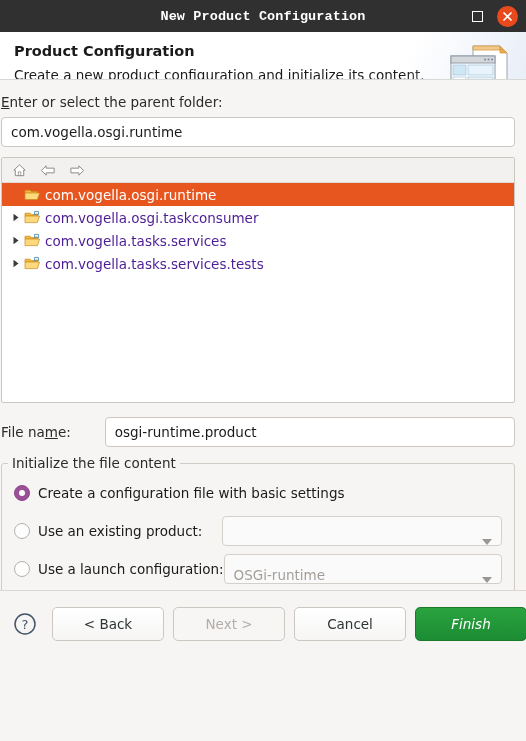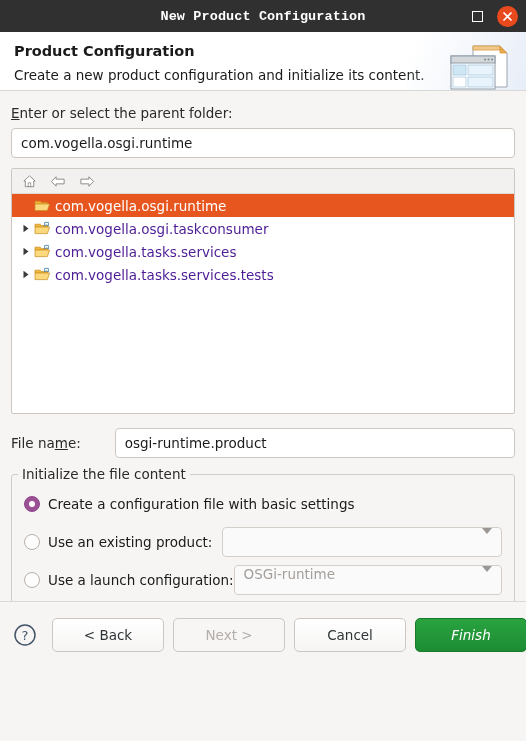--- a/index.html
+++ b/index.html
@@ -51,21 +51,21 @@
     border-radius: 50%;
     background: #e8491d;
     display: flex; align-items: center; justify-content: center;
     cursor: pointer;
   }
   .btn-close svg { display: block; }
 
   
   .wiz-header {
     position: relative;
-    height: 59px;
+    height: 48px;
     background: #ffffff;
     border-bottom: 1px solid #d8d8d4;
     padding: 9px 25px 0 14px;
     overflow: hidden;
   }
   .wiz-header::after {
     content: "";
     position: absolute;
     right: 0; top: 0;
     width: 120px; height: 66px;
@@ -84,21 +84,21 @@
   }
   .wiz-icon {
     position: absolute;
     right: 14px; top: 10px;
     width: 66px; height: 52px;
     z-index: 2;
   }
 
   
   .content {
-    padding: 14px 11px 0 11px;
+    padding: 14px 11px 0 1px;
     height: calc(741px - 32px - 67px - 66px);
     position: relative;
   }
   .field-label {
     font-size: 13.5px;
     color: #2a2a2a;
     margin-bottom: 7px;
     display: block;
   }
   .mn { text-decoration: underline; }
@@ -234,21 +234,21 @@
     cursor: default;
   }
   .combo {
     margin-left: auto;
     width: 280px;
     height: 30px;
     border: 1px solid #d5cfca;
     border-radius: 4px;
     background: #fbfafa;
     display: flex;
-    align-items: flex-start;
+    align-items: flex-end;
     padding: 0 9px;
     cursor: pointer;
   }
   .combo-value {
     flex: 1;
     font-size: 13.5px;
     color: #a39e9a;
     white-space: nowrap;
     overflow: hidden;
   }

